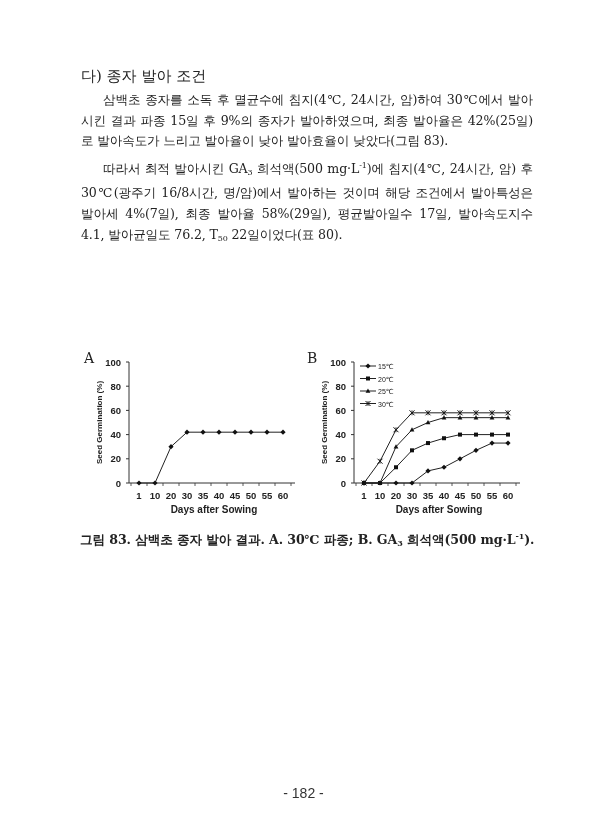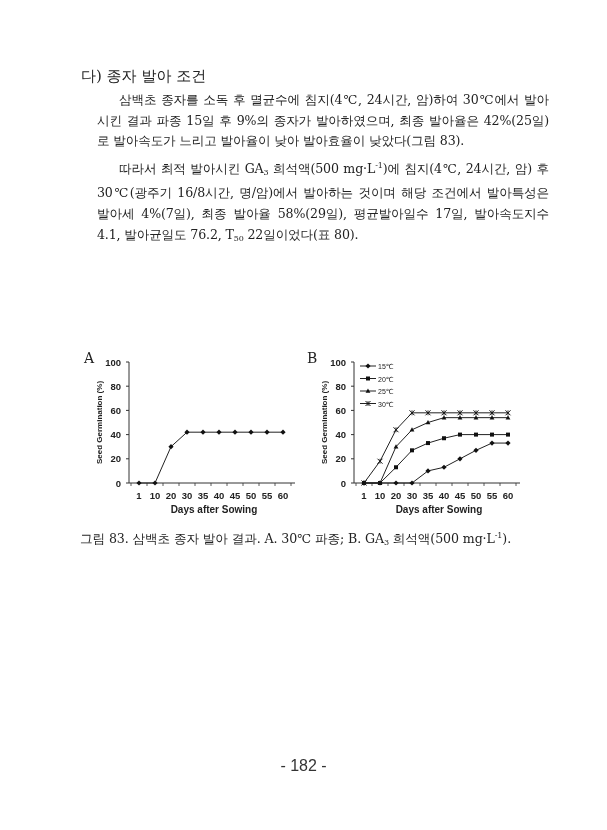--- a/index.html
+++ b/index.html
@@ -5,37 +5,36 @@
     html, body { margin: 0; padding: 0; background: #ffffff; }
     body {
       width: 607px; height: 830px; position: relative; overflow: hidden;
       font-family: "DejaVu Serif", "Liberation Serif", serif;
       color: #222222;
     }
     .text-block {
       position: absolute; left: 81px; width: 452px;
       font-size: 12.6px; line-height: 20.6px; letter-spacing: -0.15px;
       text-align: justify;
-      margin-left: 16px;
     }
     .heading { position: absolute; left: 81px; top: 67px; font-size: 15px; }
     .para { text-indent: 22px; margin: 0 0 4px 0; }
     .para sub { font-size: 8px; vertical-align: -2px; }
     .para sup { font-size: 8px; vertical-align: 5px; }
     .figure { position: absolute; left: 75px; top: 350px; width: 460px; height: 175px; }
     .panel-label { position: absolute; font-size: 14px; font-family: "DejaVu Serif", serif; }
     svg text { font-family: "Liberation Sans", "DejaVu Sans", sans-serif; }
     .caption {
-      position: absolute; left: 80px; top: 531px; font-size: 12.6px; letter-spacing: -0.1px;
+      position: absolute; left: 80px; top: 531px; font-size: 12.6px; letter-spacing: -0.1px; font-weight: bold;
     }
     .caption sub { font-size: 8px; vertical-align: -2px; }
     .caption sup { font-size: 8px; vertical-align: 5px; }
     .page-number {
-      position: absolute; left: 0; width: 607px; top: 757px; text-align: center;
-      font-family: "Liberation Sans", "DejaVu Sans", sans-serif; font-size: 16px; color: #333;
+      position: absolute; left: 0; width: 607px; top: 785px; text-align: center;
+      font-family: "Liberation Sans", "DejaVu Sans", sans-serif; font-size: 14px; color: #333;
     }
   </style>
 </head>
 <body>
 
 <div class="heading">다) 종자 발아 조건</div>
 
 <div class="text-block" style="top:90px;">
   <p class="para">삼백초 종자를 소독 후 멸균수에 침지(4℃, 24시간, 암)하여 30℃에서 발아시킨 결과 파종 15일 후 9%의 종자가 발아하였으며, 최종 발아율은 42%(25일)로 발아속도가 느리고 발아율이 낮아 발아효율이 낮았다(그림 83).</p>
   <p class="para"><span>따라서 최적 발아시킨 GA</span><sub>3</sub><span> 희석액(500 mg·L</span><sup>-1</sup><span>)에 침지(4℃, 24시간, 암) 후 30℃(광주기 16/8시간, 명/암)에서 발아하는 것이며 해당 조건에서 발아특성은 발아세 4%(7일), 최종 발아율 58%(29일), 평균발아일수 17일, 발아속도지수 4.1, 발아균일도 76.2, T</span><sub>50</sub><span> 22일이었다(표 80).</span></p>

